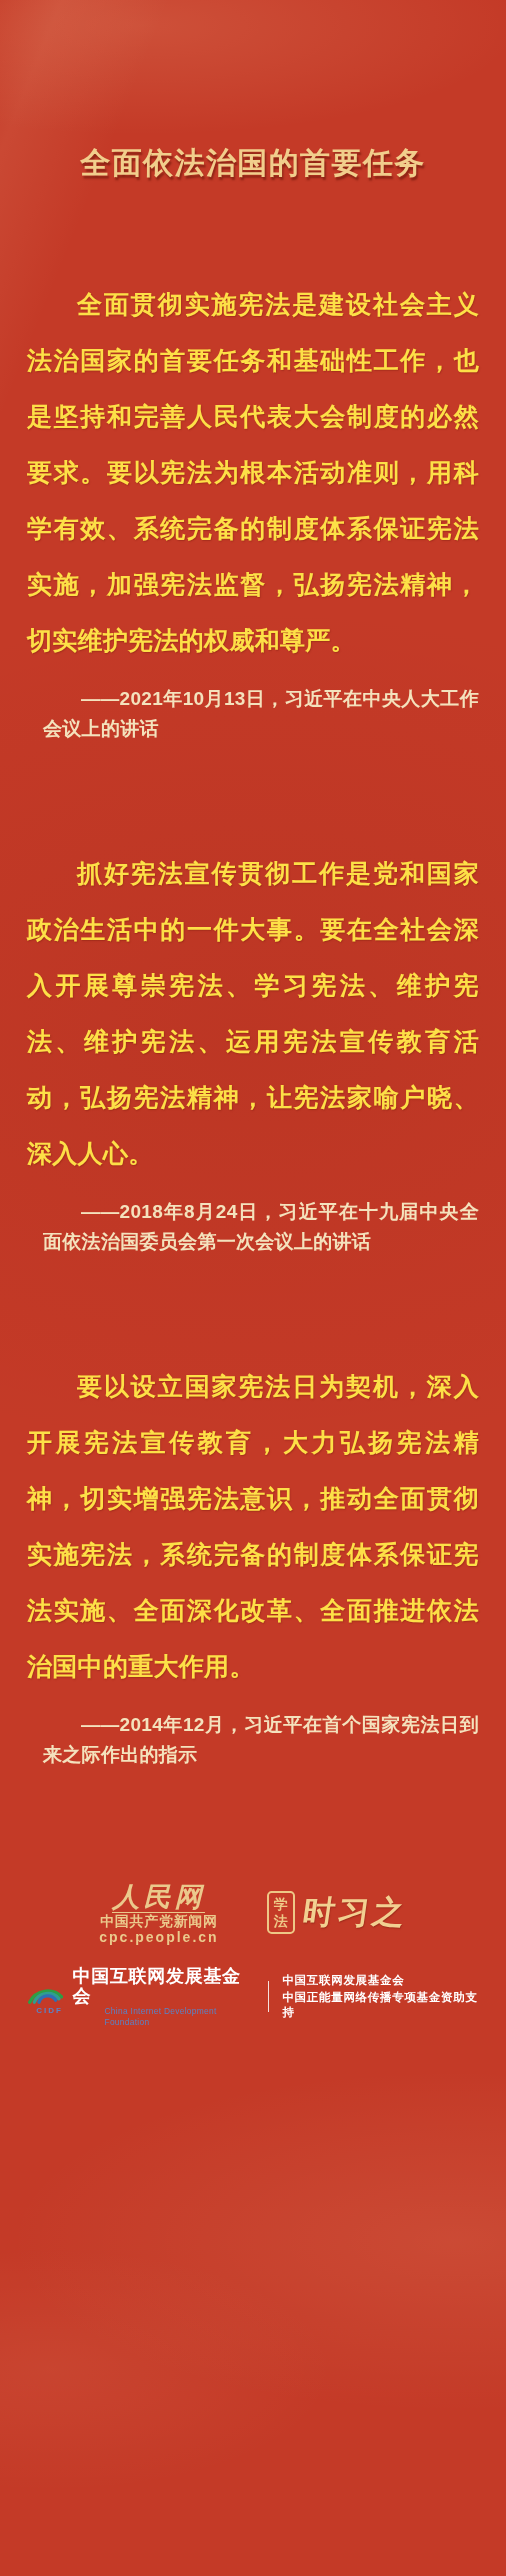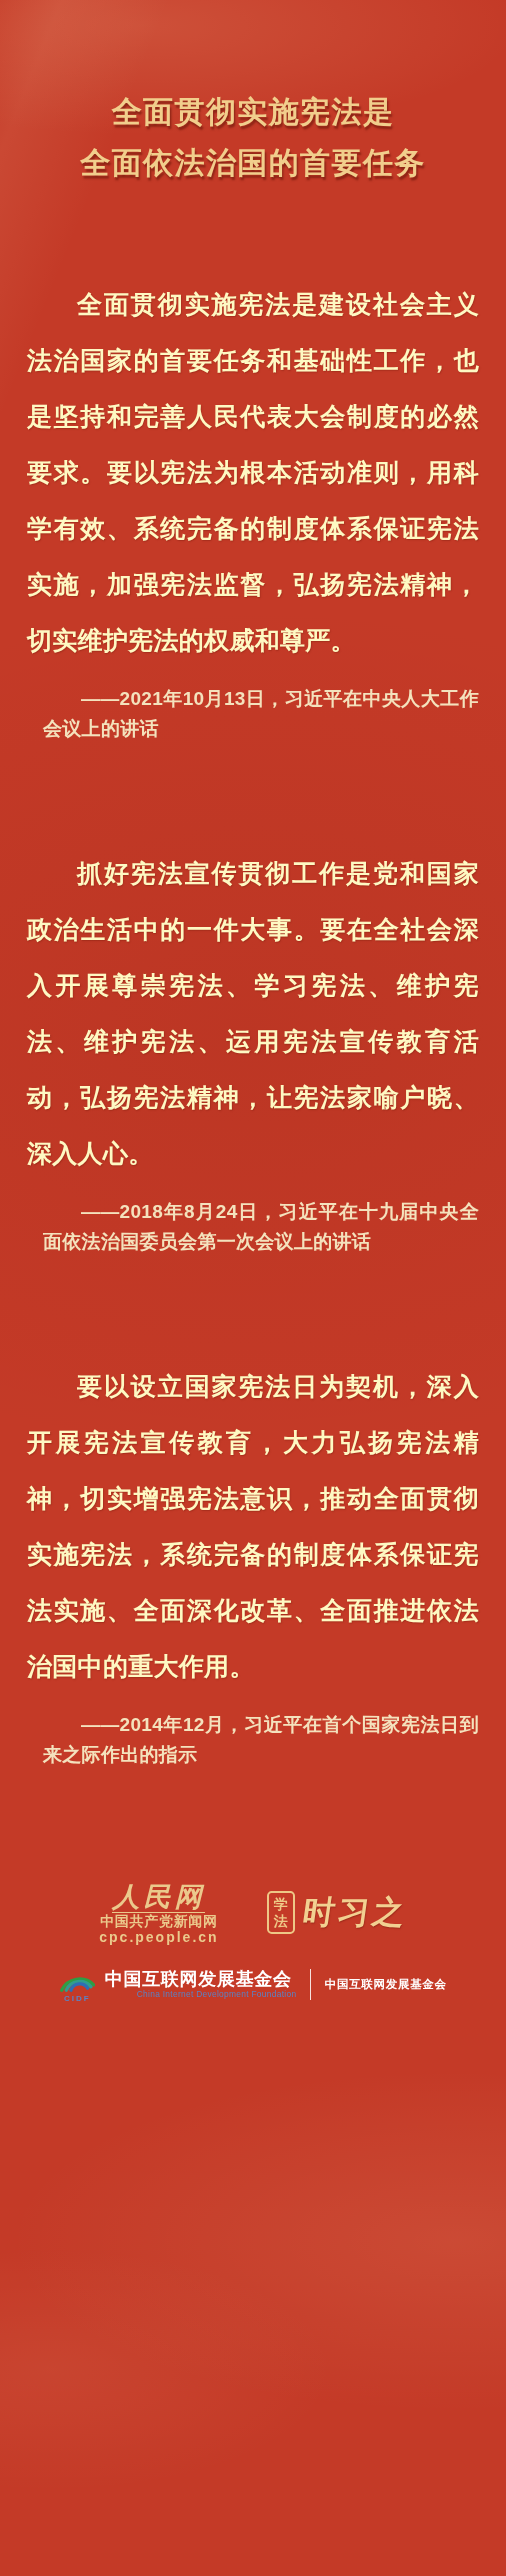--- a/index.html
+++ b/index.html
@@ -37,21 +37,21 @@
     line-height:51px;
     color:#f1ce8c;
     text-shadow:1.4px 2.7px 2px rgba(96,18,6,.55);
   }
   .quote{margin:0;}
   .quote .para{
     margin:0;
     font-size:25px;
     font-weight:700;
     line-height:56px;
-    color:#fef9c3;
+    color:#fde047;
     text-align:justify;
     text-justify:inter-ideograph;
     text-indent:2em;
     text-shadow:0.7px 1.4px 1.4px rgba(110,22,8,.35);
     letter-spacing:0.3px;
   }
   .quote .attribution{
     margin:16px 0 0 16px;
     font-size:19px;
     font-weight:700;
@@ -90,38 +90,38 @@
   .column-name{
     font-size:32px;font-weight:800;color:#f2d091;
     transform:skewX(-8deg);
     letter-spacing:2.7px;
     text-shadow:0.7px 1.4px 1.4px rgba(96,18,6,.4);
   }
   .footer-row2{
     margin-top:23px;
     display:flex;align-items:center;justify-content:center;gap:9.5px;
   }
-  .cidf-logo{display:flex;flex-direction:column;align-items:center;}
+  .cidf-logo{display:flex;flex-direction:column;align-items:flex-end;}
   .cidf-abbr{font-size:8px;letter-spacing:2px;color:#5b82c4;font-weight:700;margin-top:0.7px;}
   .cidf-name-block{display:flex;flex-direction:column;}
   .cidf-cn{font-size:18px;font-weight:800;color:#ffffff;letter-spacing:0.7px;line-height:20px;}
   .cidf-en{font-size:8.4px;color:#5b82c4;letter-spacing:0.3px;line-height:10.8px;margin-left:32px;}
   .v-divider{width:1.4px;height:31px;background:rgba(255,255,255,.85);margin:0 4px;}
   .support-block{display:flex;flex-direction:column;gap:2px;}
   .support-line{font-size:11.5px;color:#ffffff;font-weight:700;letter-spacing:0.7px;line-height:15px;}
 </style>
 </head>
 <body>
 
 <div class="noise"></div>
 
 <div class="poster">
 
   <h1 class="title">
-    <span>全面贯彻实施宪法是</span><br>
+    <br>
     <span>全面依法治国的首要任务</span>
   </h1>
 
   <section class="quote q1">
     <p class="para">全面贯彻实施宪法是建设社会主义法治国家的首要任务和基础性工作，也是坚持和完善人民代表大会制度的必然要求。要以宪法为根本活动准则，用科学有效、系统完备的制度体系保证宪法实施，加强宪法监督，弘扬宪法精神，切实维护宪法的权威和尊严。</p>
     <p class="attribution">——2021年10月13日，习近平在中央人大工作会议上的讲话</p>
   </section>
 
   <section class="quote q2">
     <p class="para">抓好宪法宣传贯彻工作是党和国家政治生活中的一件大事。要在全社会深入开展尊崇宪法、学习宪法、维护宪法、维护宪法、运用宪法宣传教育活动，弘扬宪法精神，让宪法家喻户晓、深入人心。</p>
@@ -162,18 +162,19 @@
         </svg>
         <div class="cidf-abbr">CIDF</div>
       </div>
       <div class="cidf-name-block">
         <div class="cidf-cn">中国互联网发展基金会</div>
         <div class="cidf-en">China Internet Development Foundation</div>
       </div>
       <div class="v-divider"></div>
       <div class="support-block">
         <div class="support-line">中国互联网发展基金会</div>
+        <div class="support-line">中国正能量网络传播专项基金资助支持</div>
       </div>
     </div>
 
   </div>
 </div>
 
 
 </body></html>

